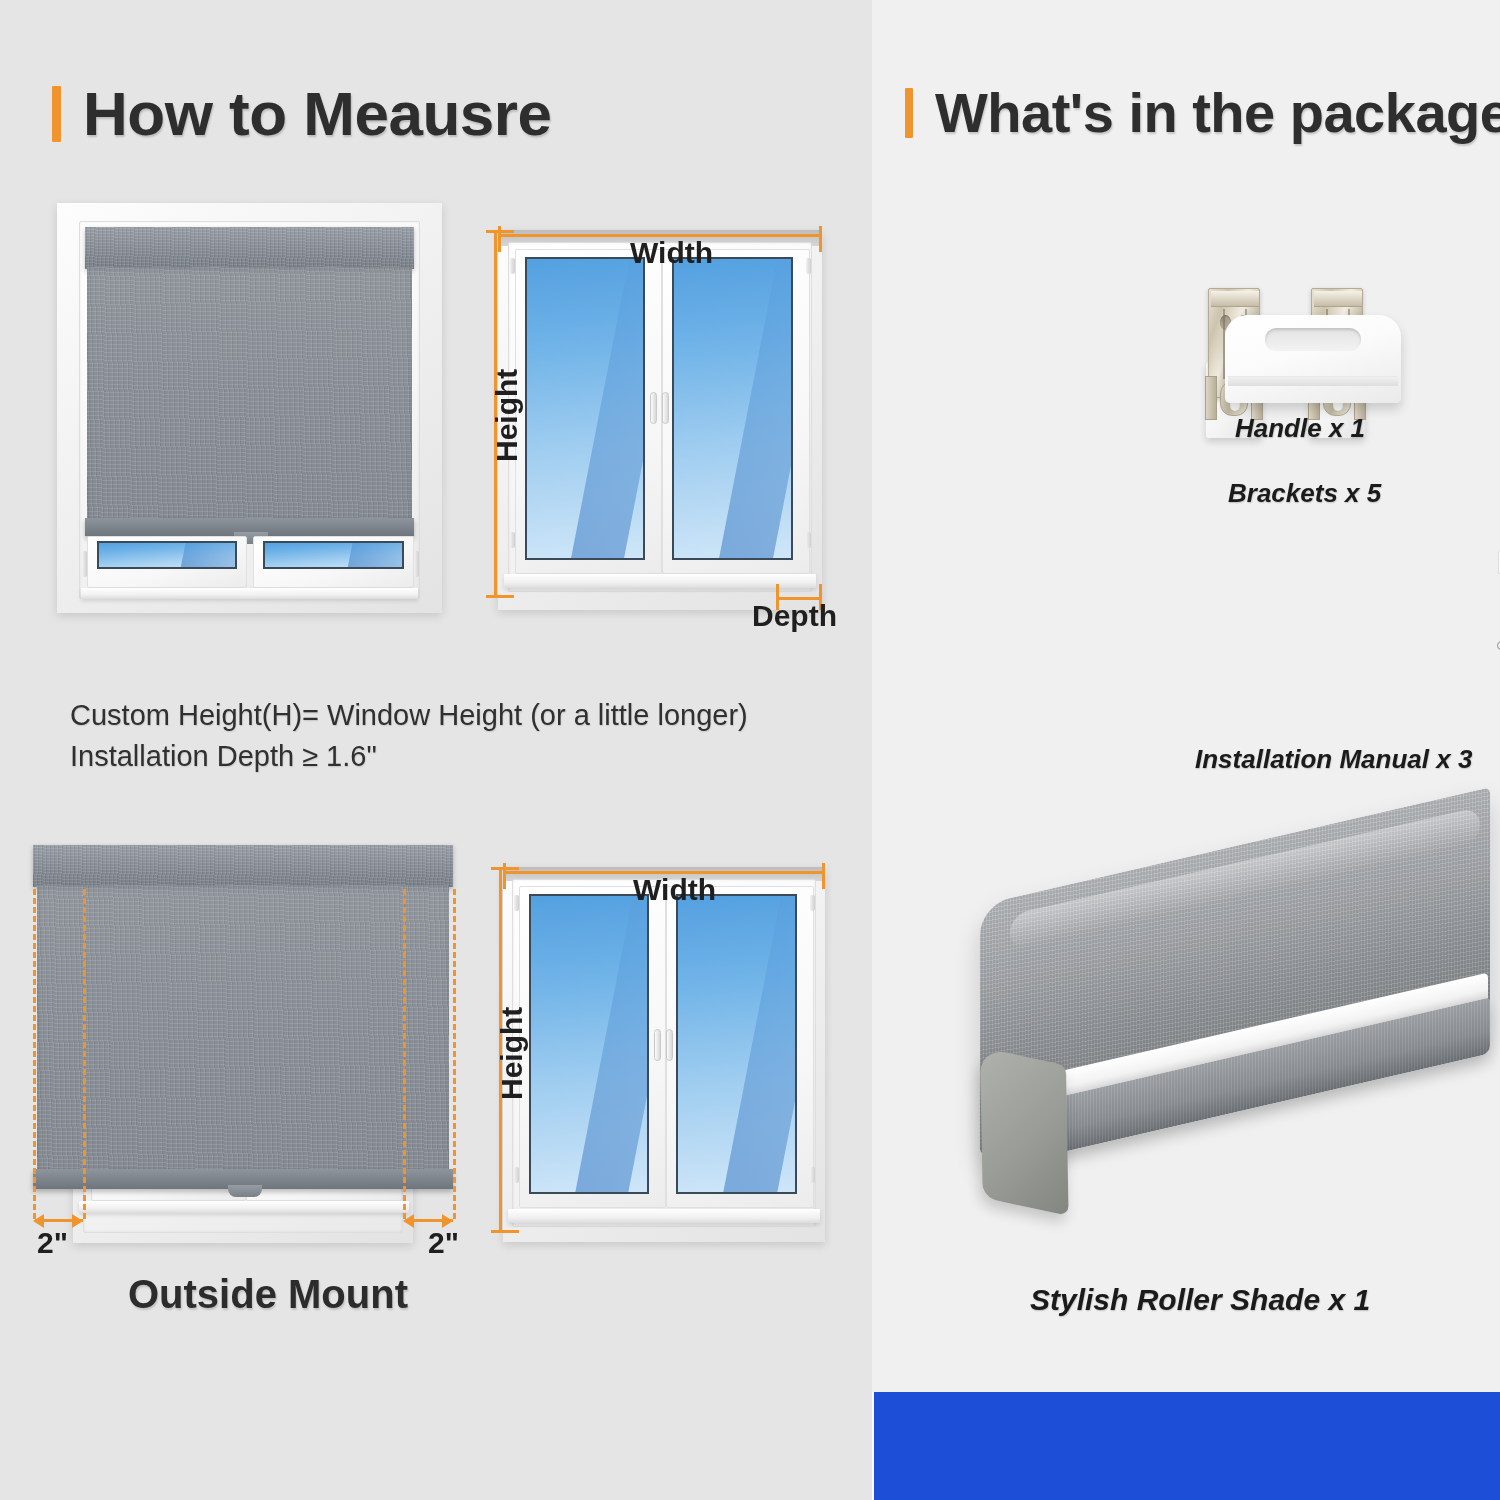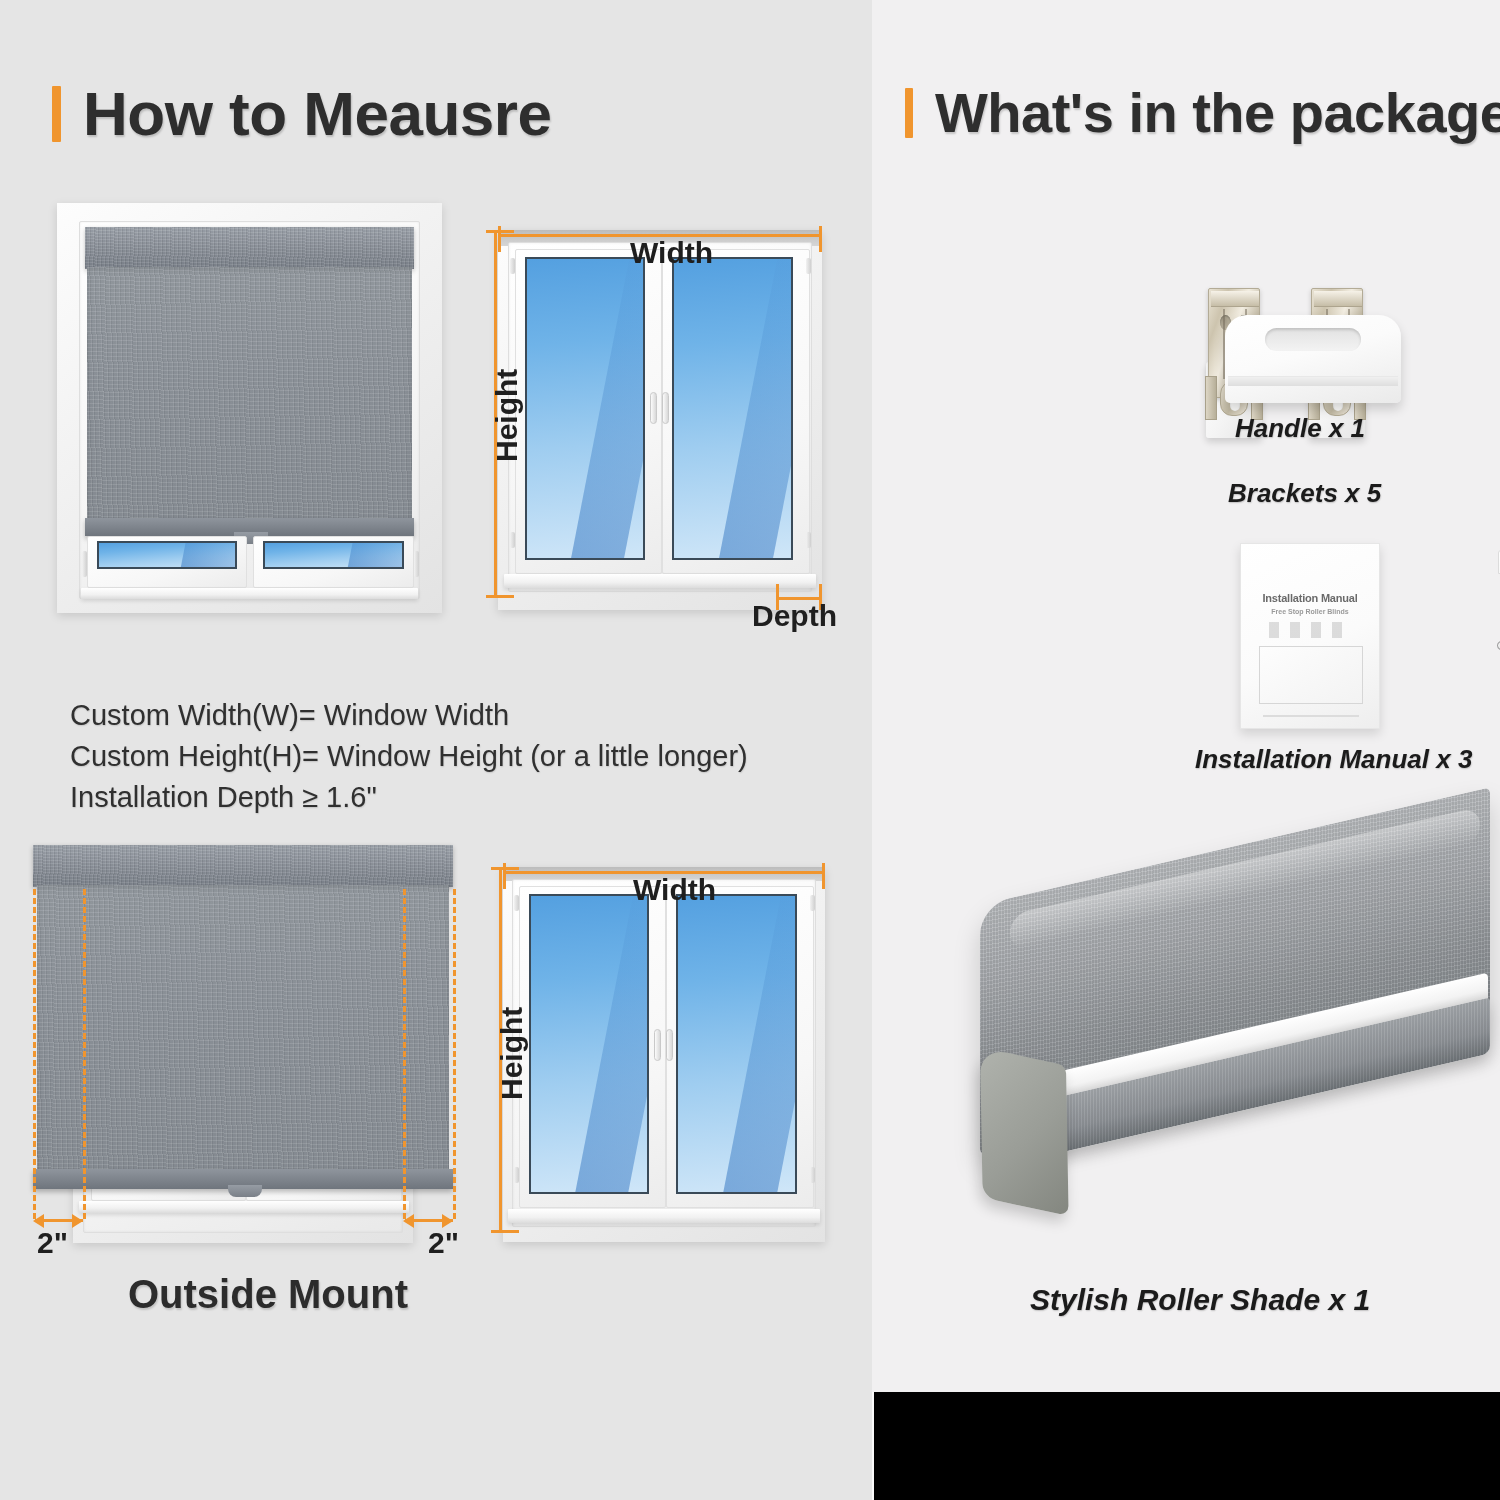--- a/index.html
+++ b/index.html
@@ -10,21 +10,21 @@
     overflow: hidden;
     font-family: "Liberation Sans", sans-serif;
     background: #f0eff0;
   }
 
   .page {
     position: relative;
     width: 1500px;
     height: 1500px;
     display: flex;
-    background: #000000;
+    background: #1d4ed8;
   }
 
   
   .panel-left {
     position: relative;
     width: 872px;
     height: 1500px;
     background: #e5e5e5;
   }
   .panel-right {
@@ -541,21 +541,20 @@
       <div class="dim-label vertical" style="left:20px; top:250px;">Height</div>
 
       <div class="dim-cap-v" style="left:306px; top:372px;"></div>
       <div class="dim-line-h" style="left:306px; top:385px; width:46px;"></div>
       <div class="dim-cap-v" style="left:349px; top:372px;"></div>
       <div class="dim-label" style="left:282px; top:387px;">Depth</div>
     </div>
 
 
     <div class="mount-lines" style="left:70px; top:697px;">
-      <div>Custom Width(W)= Window Width</div>
       <div>Custom Height(H)= Window Height (or a little longer)</div>
       <div>Installation Depth ≥ 1.6"</div>
     </div>
 
     <div class="win-wrap" style="left:25px; top:845px; width:440px; height:410px;">
 
       <div class="win-outer" style="left:48px; top:48px; width:340px; height:350px;"></div>
       <div class="win-frame" style="left:58px; top:58px; width:320px; height:330px;"></div>
       <div class="sash" style="left:66px; top:300px; width:155px; height:56px;"></div>
       <div class="sash" style="left:221px; top:300px; width:156px; height:56px;"></div>
@@ -657,27 +656,20 @@
       <div class="side-tab" style="left:3px;"></div>
       <div class="side-tab" style="left:49px;"></div>
       <div class="slot"></div>
     </div>
 
     <div class="pkg-label" style="left:356px; top:478px;">Brackets x 5</div>
 
     <div class="handle-shape" style="left:353px; top:315px;"></div>
     <div class="pkg-label" style="left:363px; top:413px;">Handle x 1</div>
 
-    <div class="manual" style="left:368px; top:543px;">
-      <div class="m-title">Installation Manual</div>
-      <div class="m-sub">Free  Stop Roller Blinds</div>
-      <div class="m-icons"></div>
-      <div class="m-box"></div>
-      <div class="m-foot"></div>
-    </div>
     <div class="pkg-label" style="left:323px; top:744px;">Installation Manual x 3</div>
 
     <div class="anchor" style="left:625px; top:550px;">
         <div class="head"></div>
       </div>
 
     <div class="screw" style="left:625px; top:640px;">
         <div class="s-head"></div>
       </div>
 

